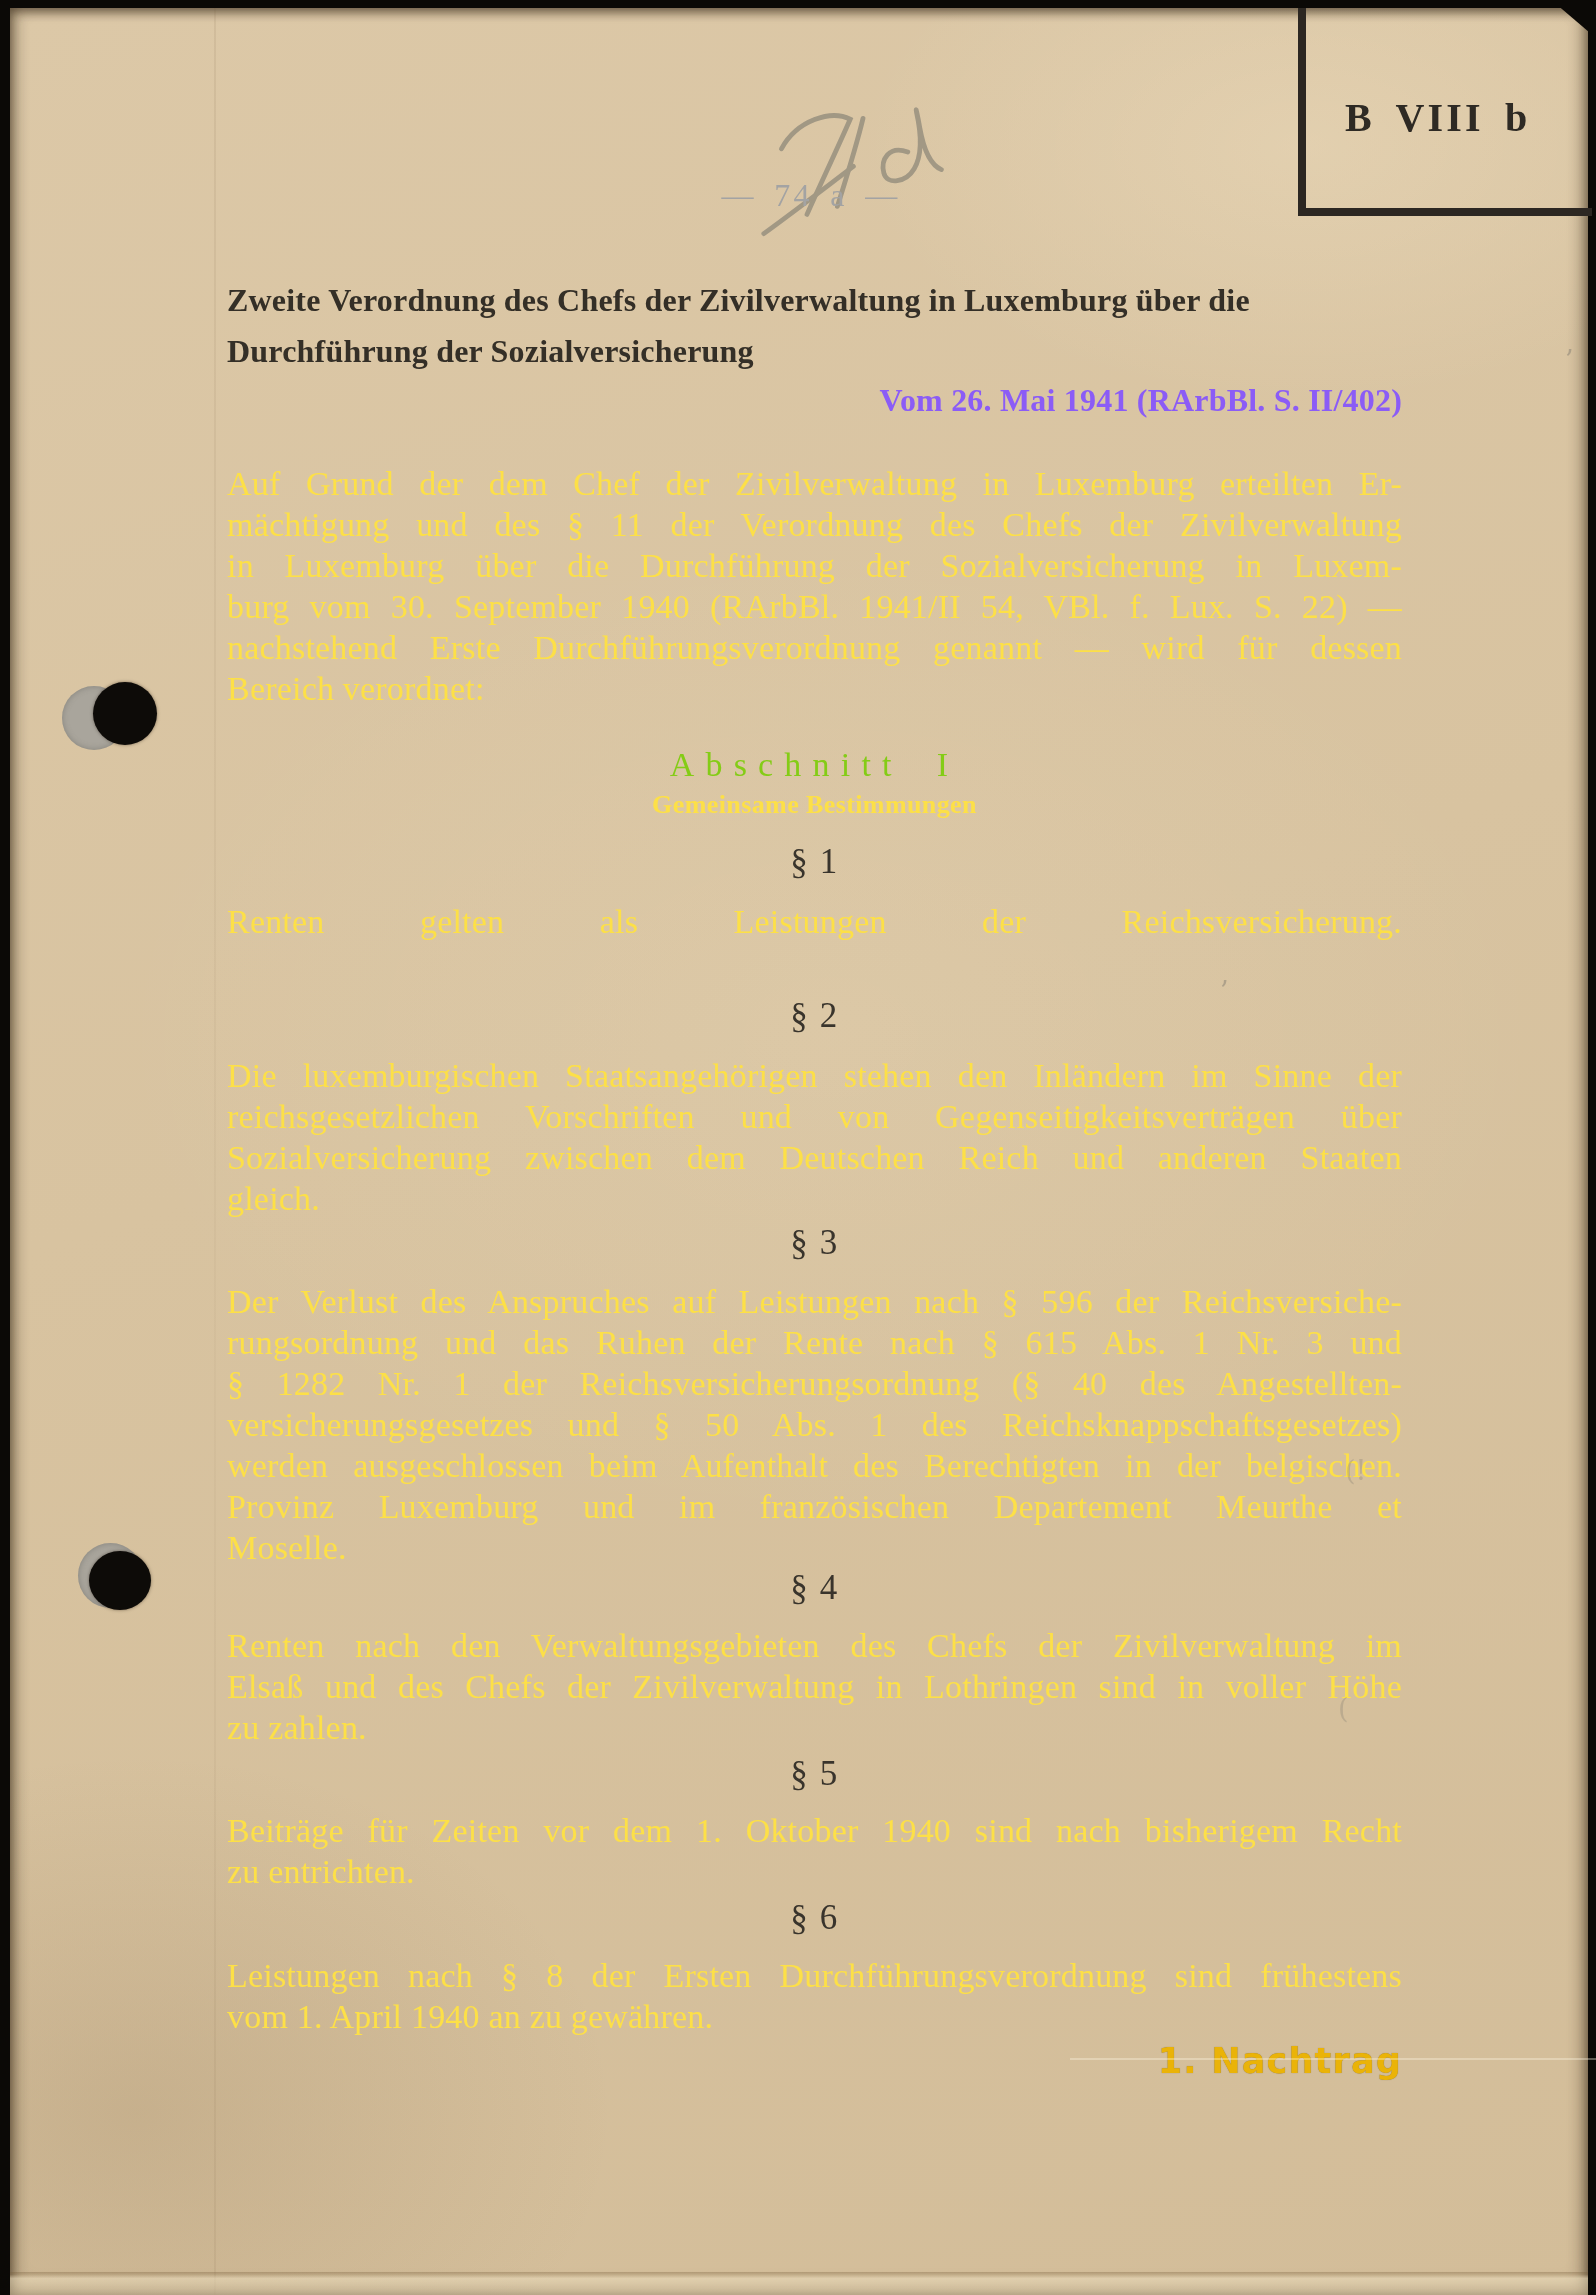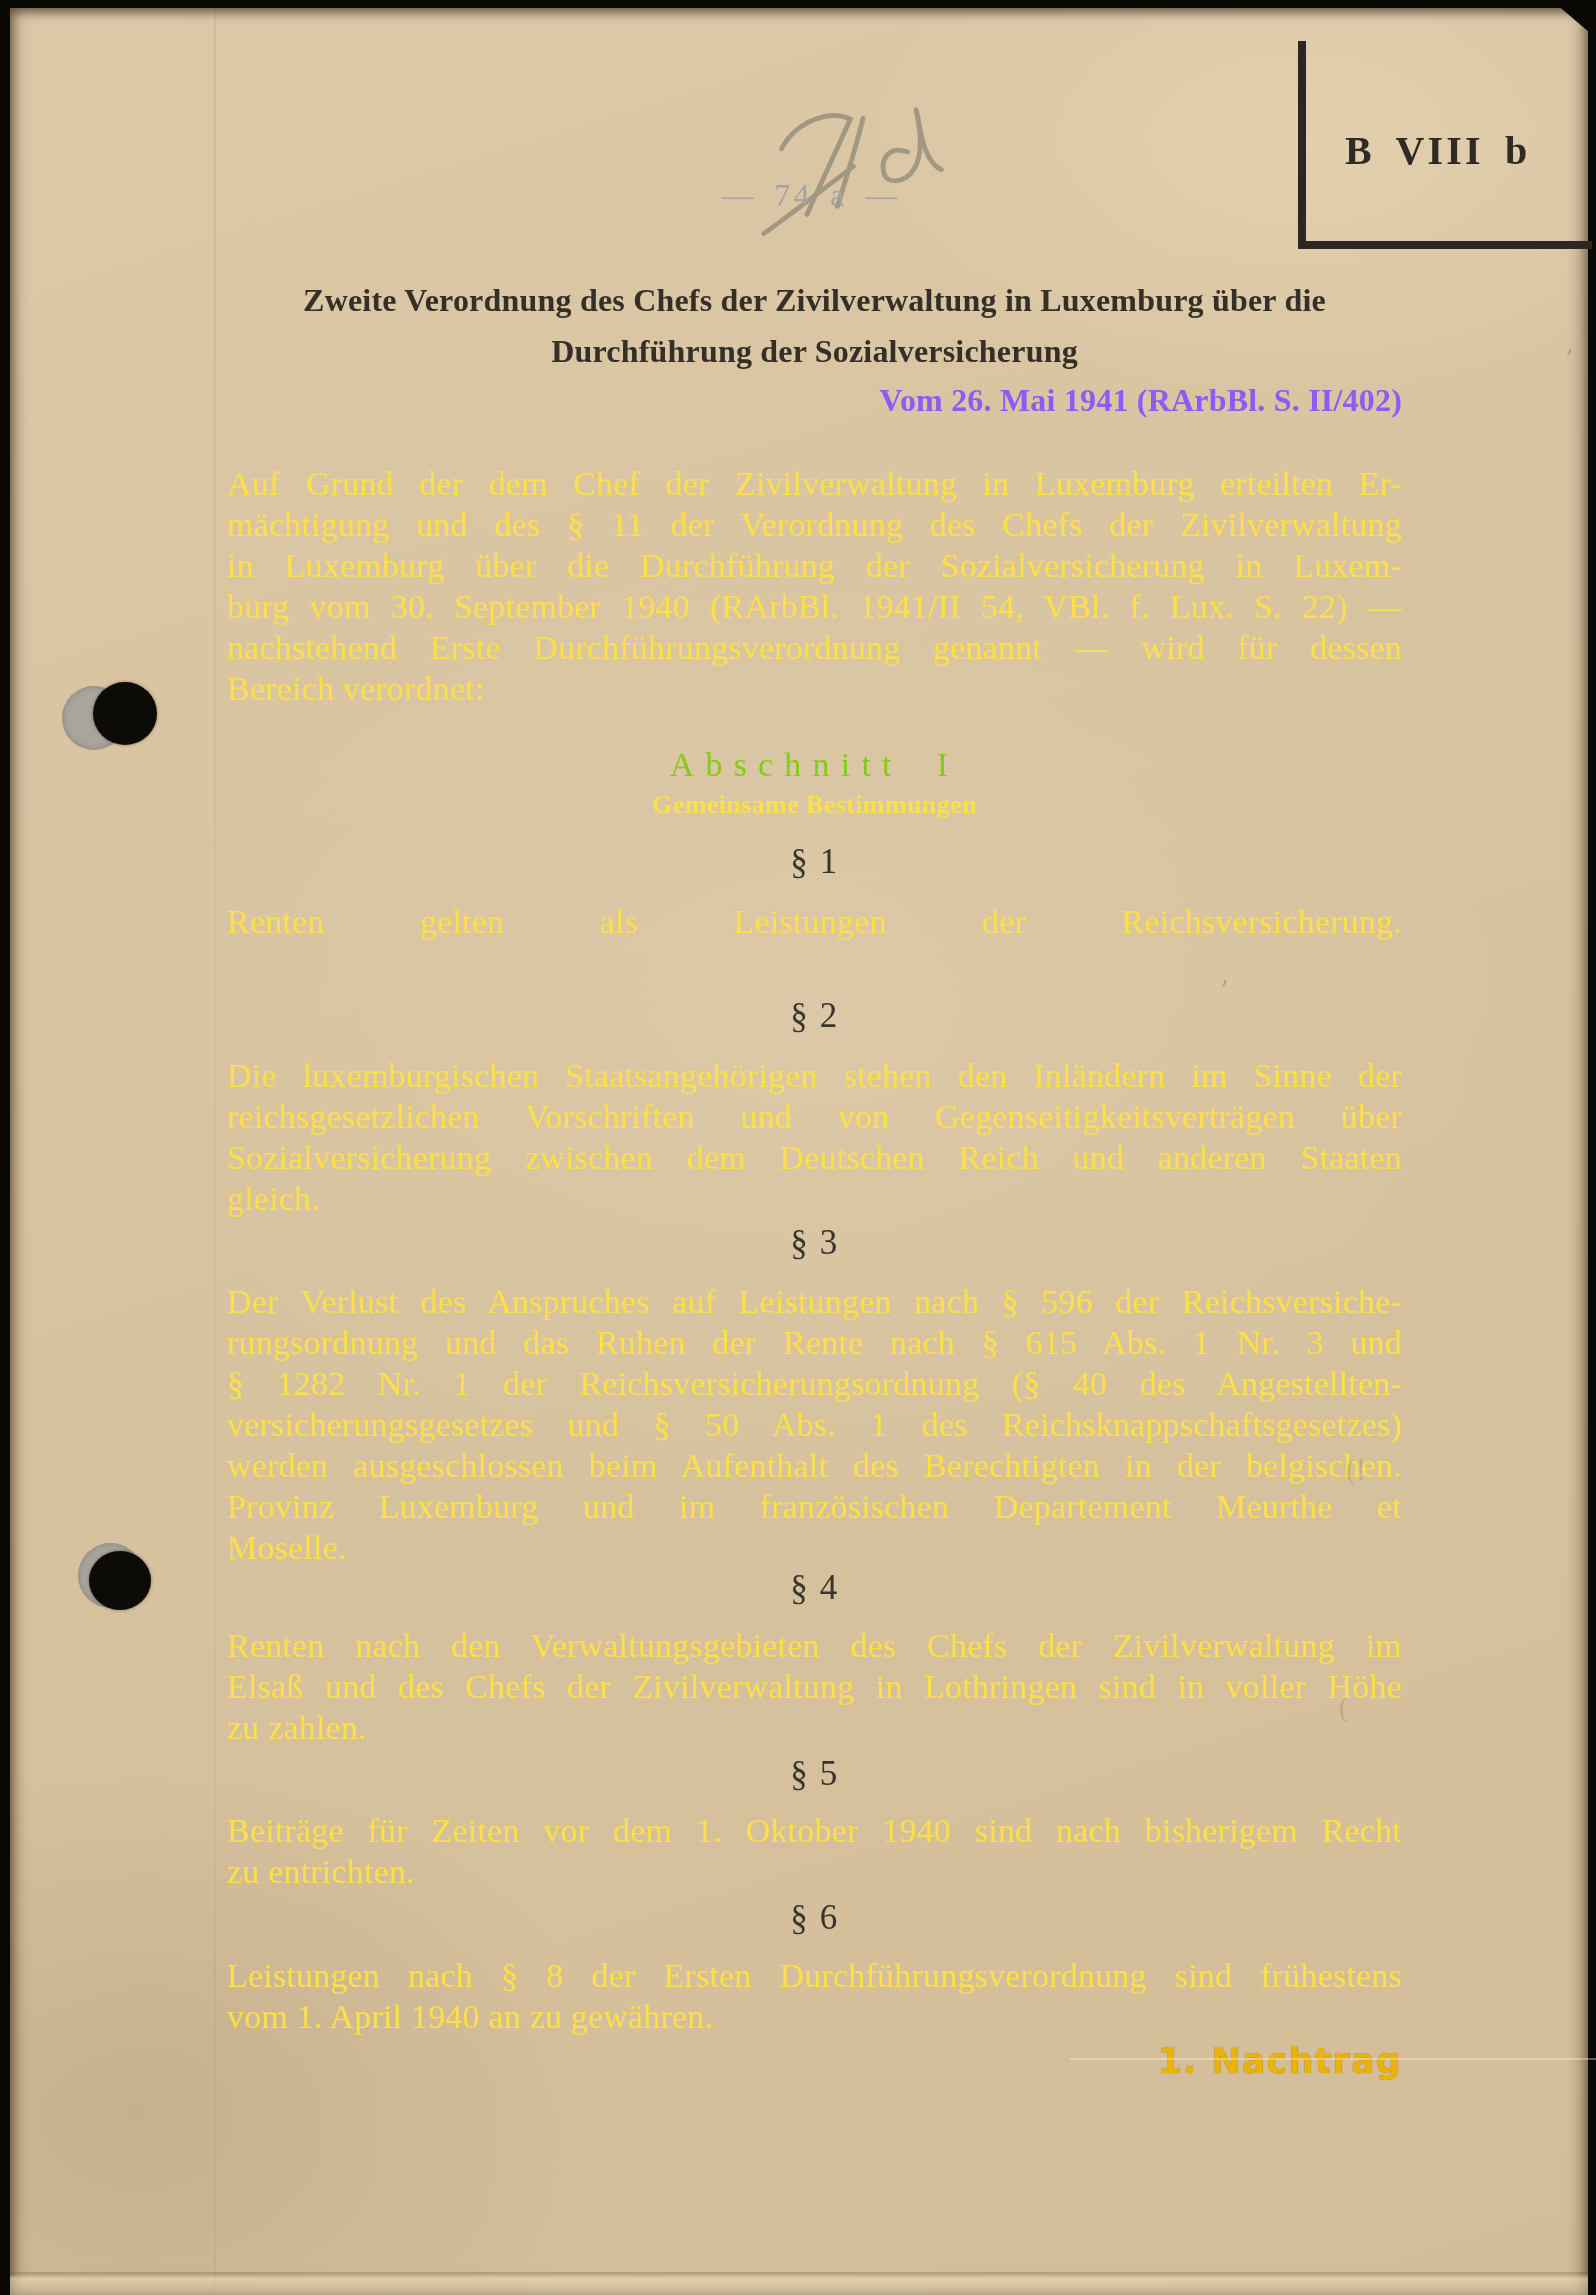--- a/index.html
+++ b/index.html
@@ -23,34 +23,34 @@
       inset 0 -8px 21px rgba(40,25,10,.16);
   }
   .corner-cut{
     position:absolute;left:1547px;top:8px;width:46px;height:30px;
     background:#0b0906;
     clip-path:polygon(30% 0,100% 0,100% 92%);
   }
   
   .class-box{
     position:absolute;left:1298px;top:8px;width:286px;height:200px;
-    border-left:8.8px solid #2c2722;border-bottom:8.8px solid #2c2722;margin-top:33px;
+    border-left:8.8px solid #2c2722;border-bottom:8.8px solid #2c2722;
   }
   .class-box .label{
     position:absolute;left:0;right:22.4px;top:86px;text-align:center;
     font-weight:bold;font-size:40px;color:#2e2a24;
     letter-spacing:3.2px;word-spacing:8px;
   }
   
   .page-num{
     position:absolute;left:691px;top:177px;width:240px;text-align:center;
     font-size:32px;color:#a3a3a3;letter-spacing:3.2px;word-spacing:6.4px;
   }
   .title-block{
-    position:absolute;left:227px;top:275px;width:1175px;text-align:center;
+    position:absolute;left:227px;top:275px;width:1175px;
     font-weight:bold;font-size:32px;line-height:51px;color:#342f27;
     letter-spacing:0.2px;
   }
   .date-line{
     position:absolute;left:227px;top:382px;width:1175px;text-align:right;
     font-weight:bold;font-size:32px;color:#8b5cf6;letter-spacing:0.2px;
   }
   
   .col{position:absolute;left:227px;width:1175px;color:#fde047;}
   .body-text{font-size:34px;line-height:41px;letter-spacing:0.2px;}

